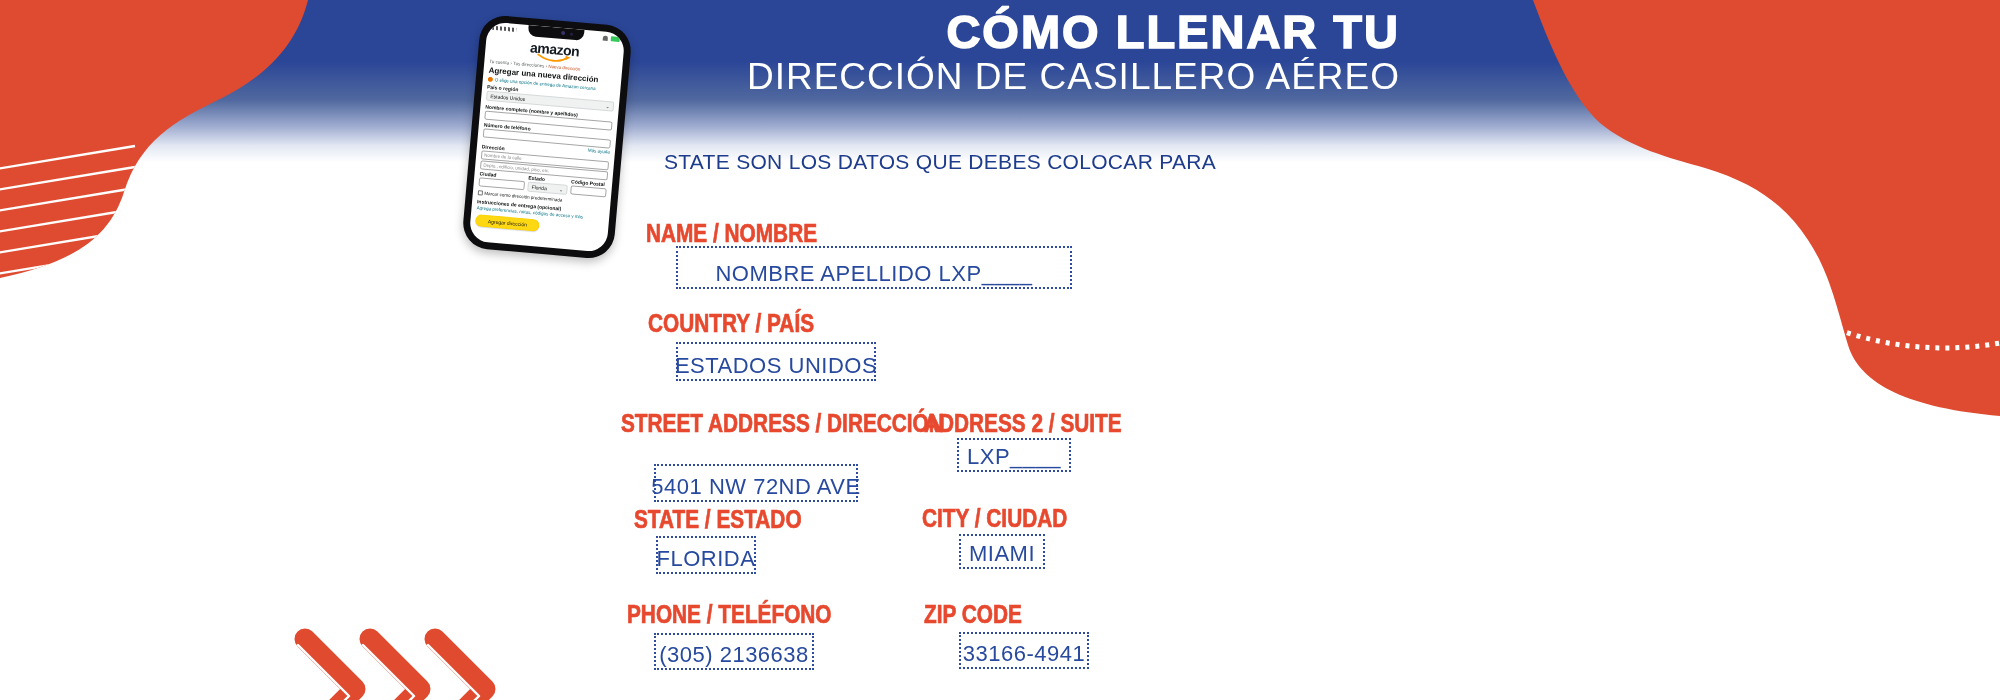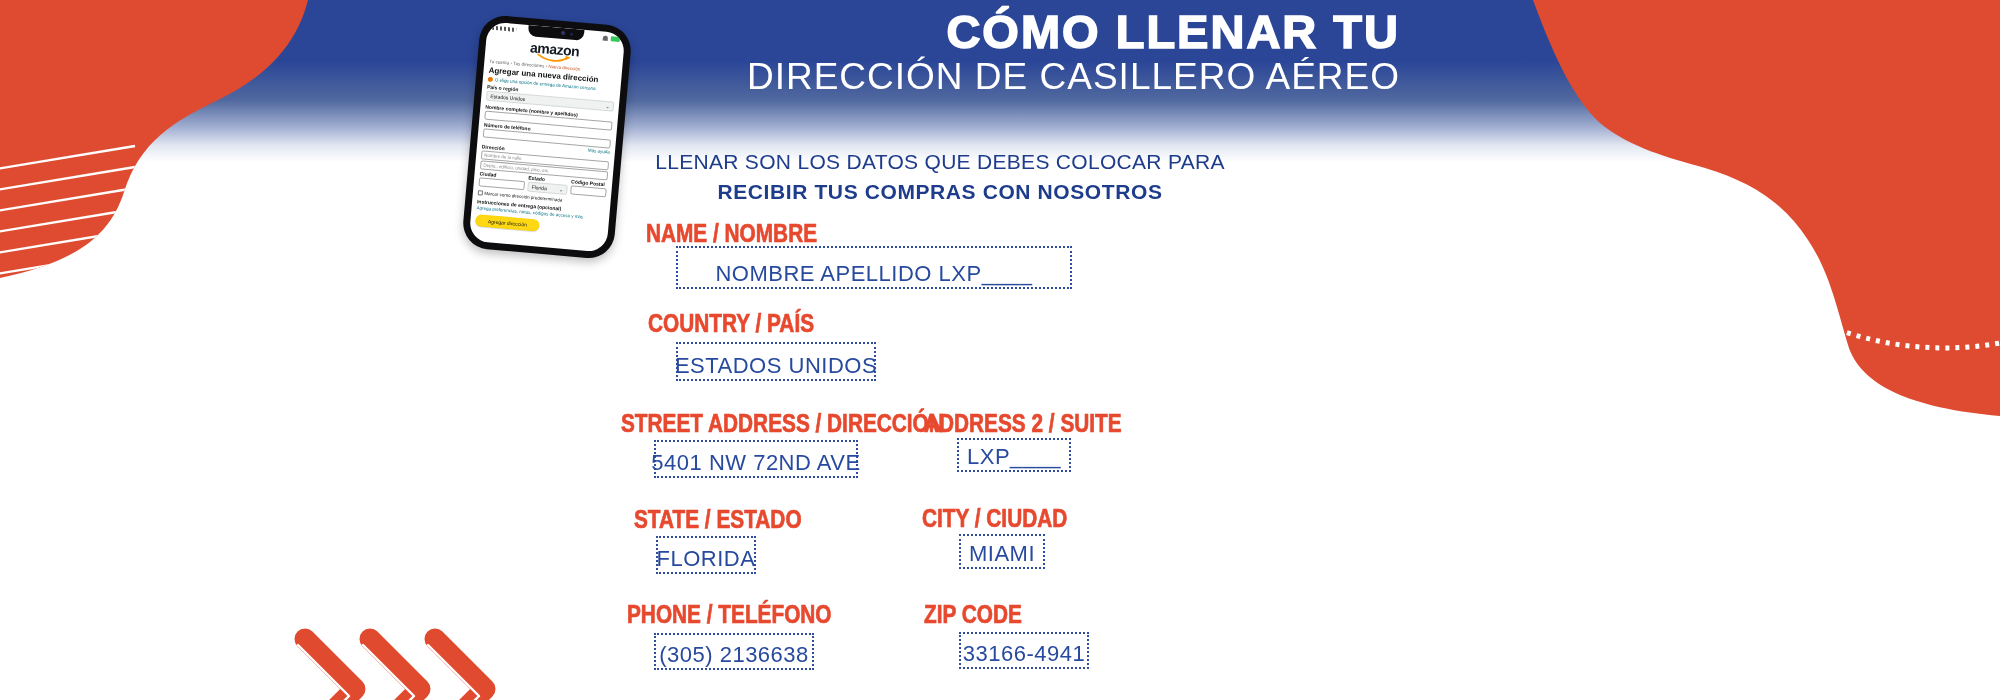--- a/index.html
+++ b/index.html
@@ -128,36 +128,35 @@
       </g>
     </g>
   </svg>
 
   <div class="title-wrap">
     <div class="title-1">CÓMO LLENAR TU</div>
     <div class="title-2">DIRECCIÓN DE CASILLERO AÉREO</div>
   </div>
 
   <div class="intro">
-    <div class="intro-l1"><span>LLENAR SON LOS </span><b>DATOS</b><span> QUE DEBES COLOCAR PARA</span></div>
-    <div class="intro-l2">RECIBIR TUS COMPRAS CON NOSOTROS</div>
+    <div class="intro-l1"><span>STATE SON LOS </span><b>DATOS</b><span> QUE DEBES COLOCAR PARA</span></div>
   </div>
 
   <div class="flabel" style="left:646px;top:218px">NAME / NOMBRE</div>
   <div class="vbox" style="left:676px;top:246px;width:396px;height:43px">
       <span>NOMBRE APELLIDO LXP____</span>
     </div>
 
   <div class="flabel" style="left:648px;top:308px">COUNTRY / PAÍS</div>
   <div class="vbox" style="left:676px;top:342px;width:200px;height:39px">
       <span>ESTADOS UNIDOS</span>
     </div>
 
   <div class="flabel" style="left:621px;top:408px">STREET ADDRESS / DIRECCIÓN</div>
-  <div class="vbox" style="left:654px;top:440px;width:204px;height:38px">
+  <div class="vbox" style="left:654px;top:464px;width:204px;height:38px">
       <span>5401 NW 72ND AVE</span>
     </div>
 
   <div class="flabel" style="left:924px;top:408px">ADDRESS 2 / SUITE</div>
   <div class="vbox" style="left:957px;top:438px;width:114px;height:34px">
       <span>LXP____</span>
     </div>
 
   <div class="flabel" style="left:634px;top:504px">STATE / ESTADO</div>
   <div class="vbox" style="left:656px;top:536px;width:100px;height:38px">

